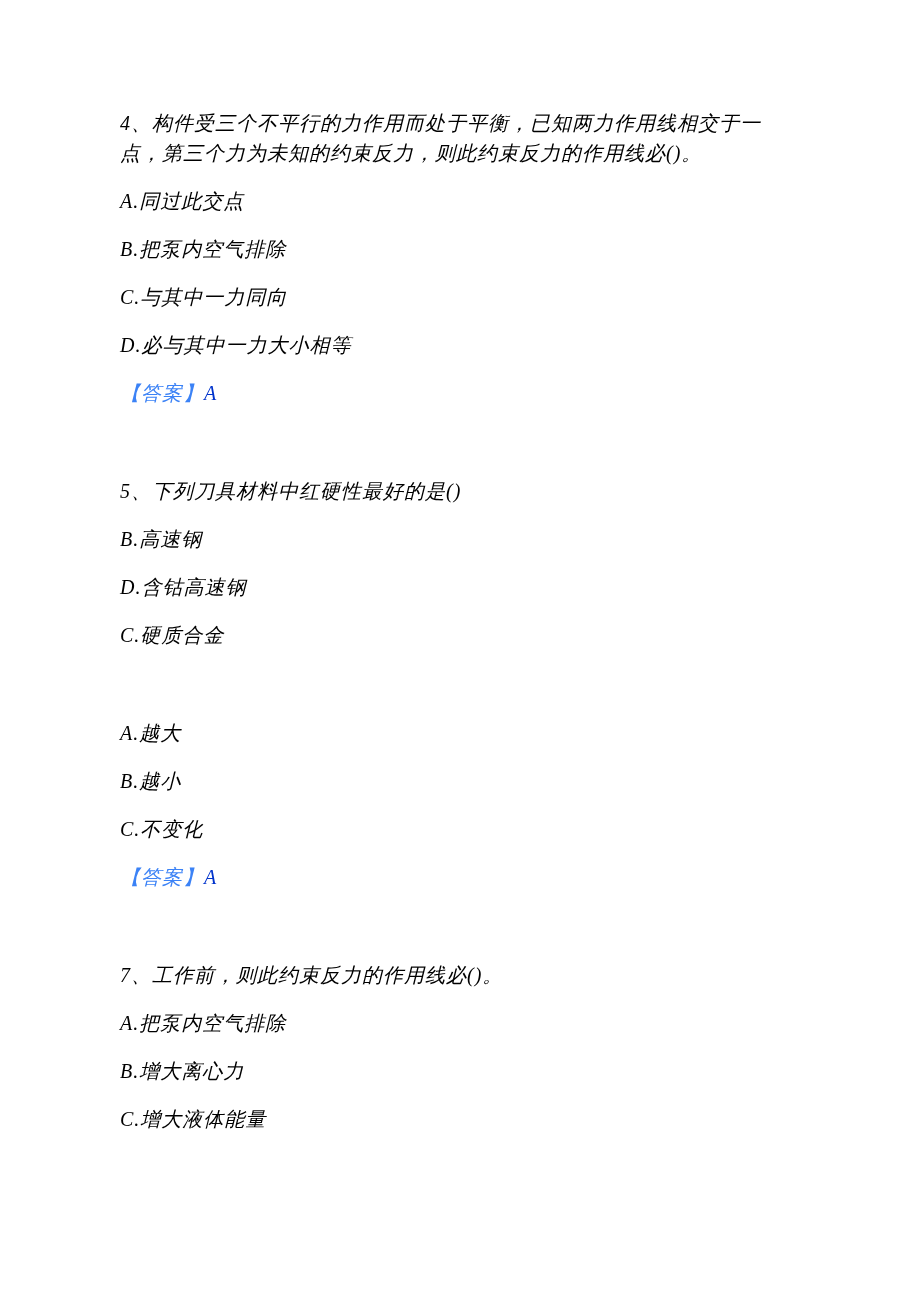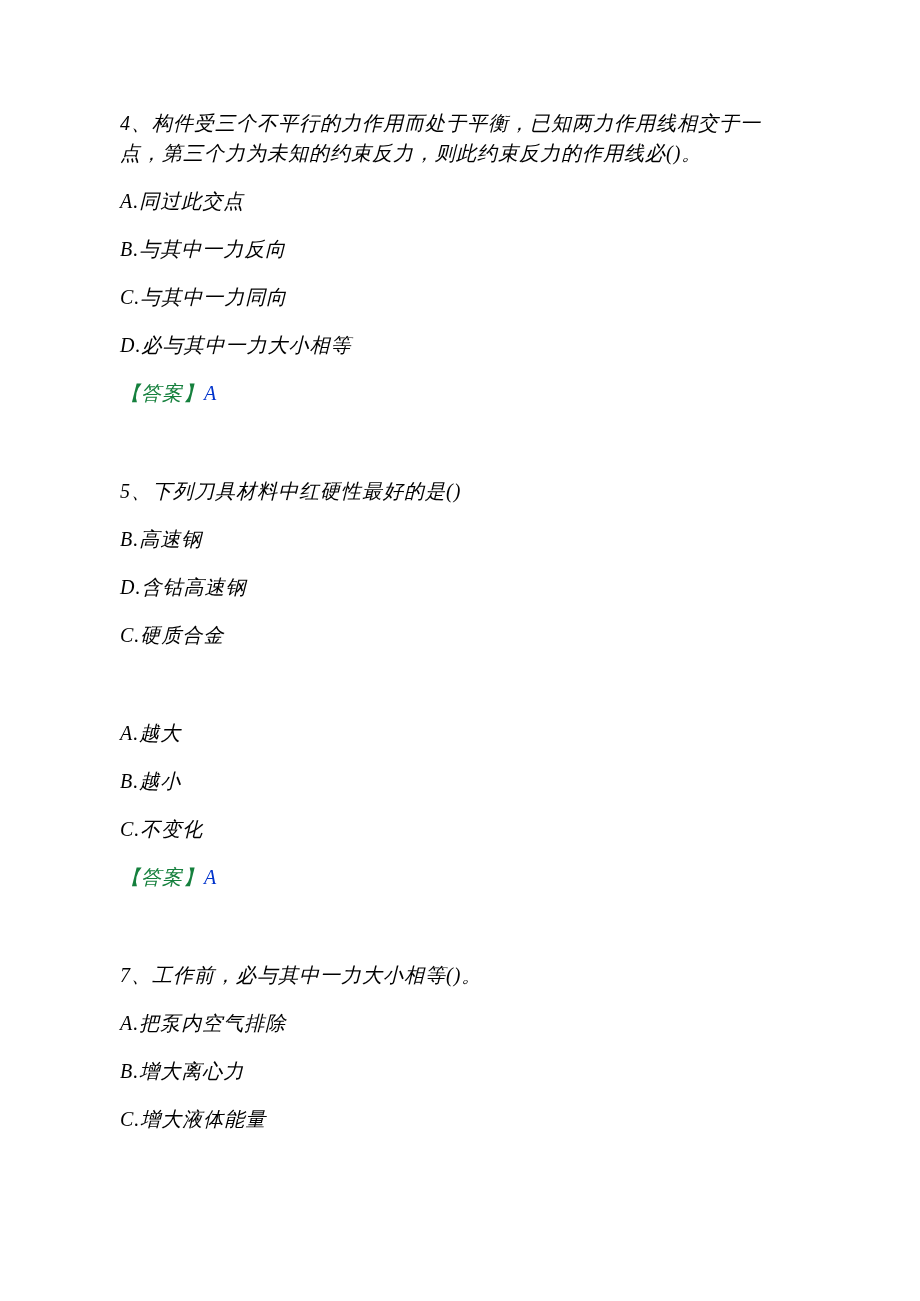--- a/index.html
+++ b/index.html
@@ -26,50 +26,50 @@
       letter-spacing: 1px;
     }
     .option {
       margin-bottom: 18px;
       letter-spacing: 1px;
     }
     .answer {
       letter-spacing: 1px;
     }
     .answer-label {
-      color: #15803d;
+      color: #3b82f6;
     }
     .answer-value {
       color: #0033cc;
     }
   </style>
 </head>
 <body>
 
 <div class="question-block">
   <p class="question-text"><span>4、</span><span>构件受三个不平行的力作用而处于平衡，已知两力作用线相交于一点，第三个力为未知的约束反力，则此约束反力的作用线必()。</span></p>
   <p class="option">A.同过此交点</p>
-  <p class="option">B.与其中一力反向</p>
+  <p class="option">B.把泵内空气排除</p>
   <p class="option">C.与其中一力同向</p>
   <p class="option">D.必与其中一力大小相等</p>
   <p class="answer"><span class="answer-label">【答案】</span><span class="answer-value">A</span></p>
 </div>
 
 <div class="question-block">
   <p class="question-text"><span>5、</span><span>下列刀具材料中红硬性最好的是()</span></p>
   <p class="option">B.高速钢</p>
   <p class="option">D.含钴高速钢</p>
   <p class="option">C.硬质合金</p>
 </div>
 
 <div class="question-block">
   <p class="option">A.越大</p>
   <p class="option">B.越小</p>
   <p class="option">C.不变化</p>
   <p class="answer"><span class="answer-label">【答案】</span><span class="answer-value">A</span></p>
 </div>
 
 <div class="question-block">
-  <p class="question-text"><span>7、</span><span>工作前，必与其中一力大小相等()。</span></p>
+  <p class="question-text"><span>7、</span><span>工作前，则此约束反力的作用线必()。</span></p>
   <p class="option">A.把泵内空气排除</p>
   <p class="option">B.增大离心力</p>
   <p class="option">C.增大液体能量</p>
 </div>
 
 </body></html>

